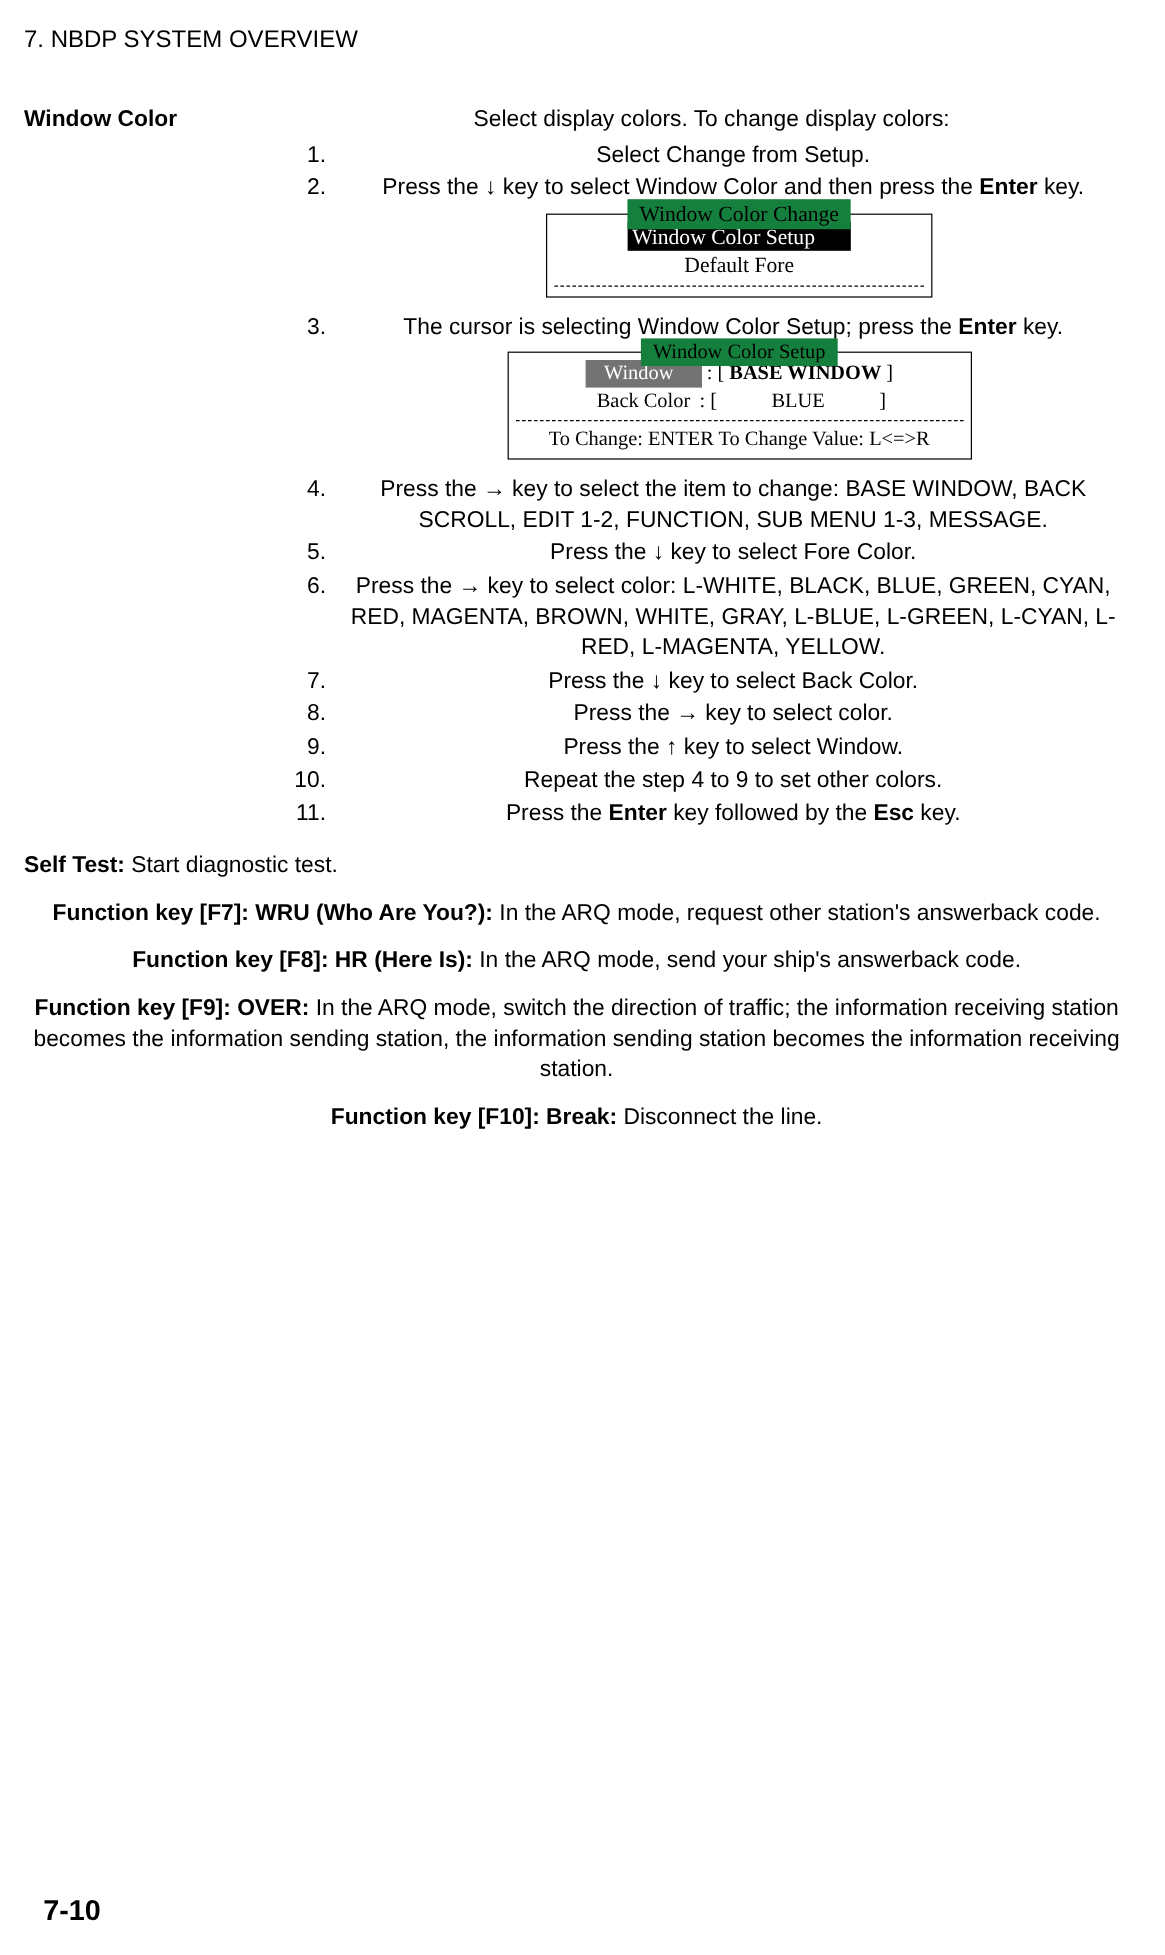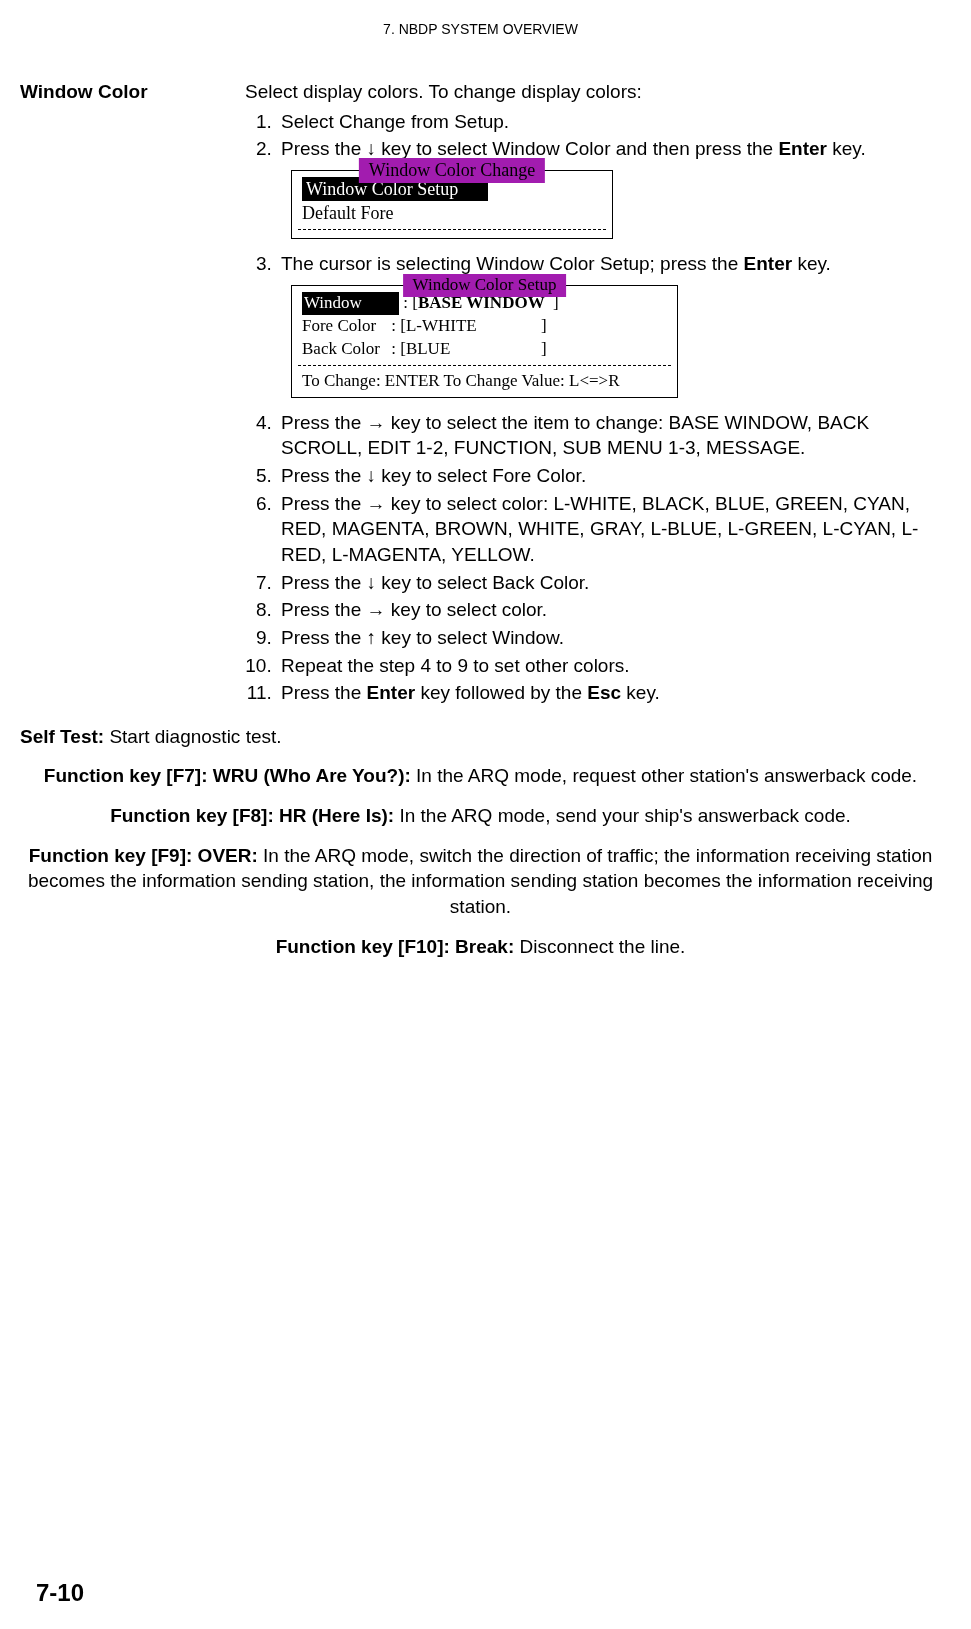--- a/index.html
+++ b/index.html
@@ -6,35 +6,35 @@
     font-family: Arial, Helvetica, sans-serif;
     font-size: 19px;
     line-height: 1.35;
     margin: 0;
     padding: 20px 30px 20px 20px;
     color: #000;
     width: 971px;
     box-sizing: border-box;
   }
   .header {
-    font-size: 14px;
+    font-size: 20px;
     margin-bottom: 40px;
-    text-align: center;
   }
   .two-col {
     display: flex;
     margin-bottom: 16px;
   }
   .left-col {
     width: 225px;
     flex-shrink: 0;
     font-weight: bold;
   }
   .right-col {
     flex: 1;
+    text-align: center;
   }
   ol {
     margin: 4px 0 0 0;
     padding-left: 32px;
   }
   ol li {
     padding-left: 4px;
     margin-bottom: 2px;
   }
   ol li::marker {
@@ -47,34 +47,34 @@
     font-family: "Times New Roman", serif;
     font-size: 18px;
     padding: 6px 10px 4px 10px;
     display: inline-block;
   }
   .dialog-title {
     position: absolute;
     top: -0.7em;
     left: 50%;
     transform: translateX(-50%);
-    background: #a21caf;
+    background: #15803d;
     padding: 0 10px;
     white-space: nowrap;
   }
   .dialog1 { width: 300px; }
   .dialog2 { width: 365px; font-size: 17px; }
   .inv {
     background: #000;
     color: #fff;
     padding: 0 30px 0 4px;
     display: inline-block;
   }
   .inv-sm {
-    background: #000000;
+    background: #737373;
     color: #fff;
     padding: 0 10px 0 2px;
     display: inline-block;
   }
   .dash {
     border-top: 1.5px dashed #000;
     margin: 4px -4px;
   }
   .row {
     white-space: nowrap;
@@ -121,23 +121,20 @@
         </div>
       </li>
       <li>
         <span>The cursor is selecting Window Color Setup; press the </span><b>Enter</b><span> key.</span>
         <div class="dialog dialog2">
           <div class="dialog-title">Window Color Setup</div>
           <div class="row">
             <span class="inv-sm lbl">Window</span> : [<b><span class="val">BASE WINDOW</span></b>]
           </div>
           <div class="row">
-            <span class="lbl">Fore Color</span> : [<span class="val">L-WHITE</span>]
-          </div>
-          <div class="row">
             <span class="lbl">Back Color</span> : [<span class="val">BLUE</span>]
           </div>
           <div class="dash"></div>
           <div>To Change: ENTER    To Change Value: L&lt;=&gt;R</div>
         </div>
       </li>
       <li>Press the → key to select the item to change: BASE WINDOW, BACK SCROLL, EDIT 1-2, FUNCTION, SUB MENU 1-3, MESSAGE.</li>
       <li>Press the ↓ key to select Fore Color.</li>
       <li>Press the → key to select color: L-WHITE, BLACK, BLUE, GREEN, CYAN, RED, MAGENTA, BROWN, WHITE, GRAY, L-BLUE, L-GREEN, L-CYAN, L-RED, L-MAGENTA, YELLOW.</li>
       <li>Press the ↓ key to select Back Color.</li>

